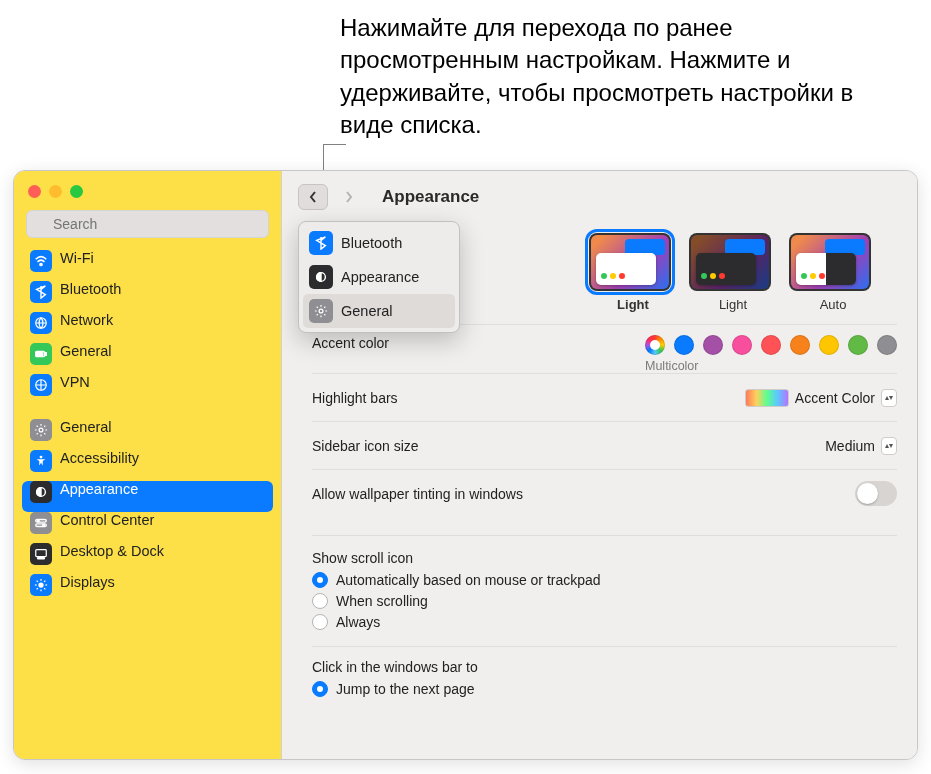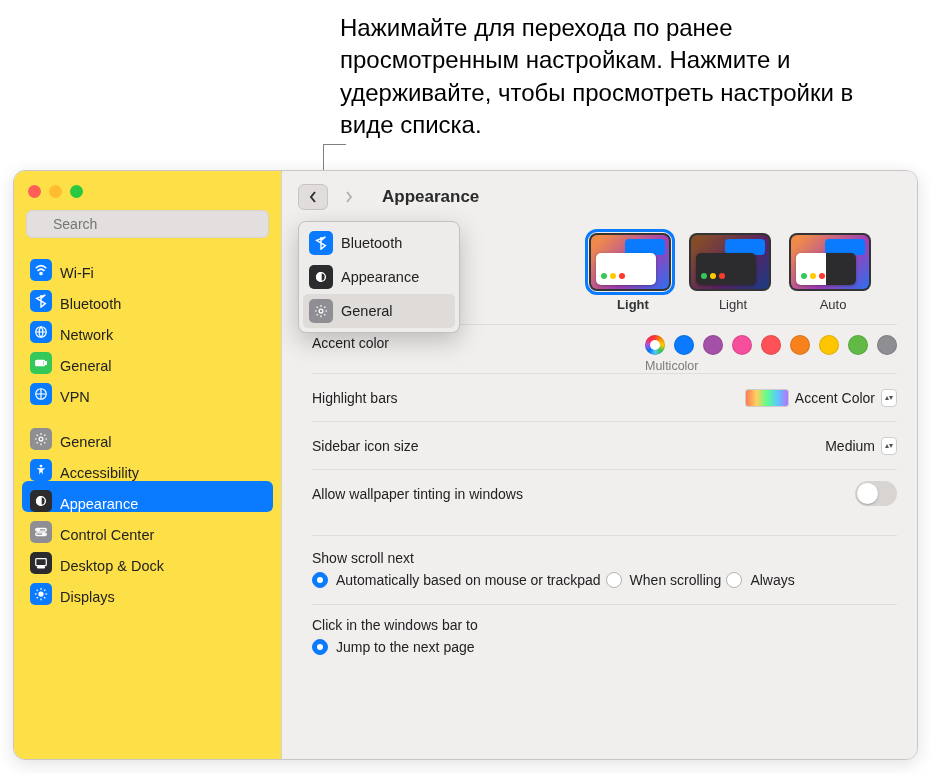--- a/index.html
+++ b/index.html
@@ -92,21 +92,21 @@
   .avatar {
     width: 40px; height: 40px; border-radius: 50%;
     background: radial-gradient(circle at 50% 35%, #d7b09a 0 40%, #7c4a36 42% 100%);
     border: 1px solid #c7c4c3;
   }
   .account-name { font-size: 14.5px; font-weight: 600; color: #222; }
   .account-sub  { font-size: 12.5px; color: #7d7a79; }
 
   .side-list { padding: 2px 8px 8px; overflow: hidden; }
   .side-item {
-    display: flex; align-items: flex-end; gap: 8px;
+    display: flex; align-items: flex-start; gap: 8px;
     height: 31px; padding: 0 8px;
     border-radius: 6px;
     font-size: 14.5px; color: #222;
   }
   .side-item.selected { background: #0a7bff; color: #fff; }
   .side-icon {
     width: 22px; height: 22px; border-radius: 5px;
     display: flex; align-items: center; justify-content: center;
     font-size: 13px; color: #fff;
     flex-shrink: 0;
@@ -233,21 +233,21 @@
     width:42px;height:25px;border-radius:20px;background:#d7d4d2;position:relative;
   }
   .switch::after{content:"";position:absolute;top:2px;left:2px;width:21px;height:21px;border-radius:50%;background:#fff;box-shadow:0 1px 2px rgba(0,0,0,.25);}
 
   .section-block {
     margin-top: 18px;
     border-top: 1px solid #e0ddda;
     padding-top: 14px;
   }
   .section-title { font-size:14px; color:#222; margin-bottom:6px; }
-  .radio-list { display:flex; gap:5px; }
+  .radio-list { display:flex; flex-direction:column; gap:5px; }
   .radio-row { display:flex; align-items:center; gap:8px; font-size:14px; color:#222; }
   .radio {
     width:16px;height:16px;border-radius:50%;
     border:1px solid #b6b3b1; background:#fff;
     display:flex;align-items:center;justify-content:center;
   }
   .radio.checked { border-color:#0a7bff; background:#0a7bff; }
   .radio.checked::after { content:"";width:6px;height:6px;border-radius:50%;background:#fff; }
 
   .section-block2 {
@@ -526,21 +526,21 @@
           <div class="select-arrows">▴▾</div>
         </div>
       </div>
 
       <div class="setting-row">
         <div class="row-label">Allow wallpaper tinting in windows</div>
         <div class="switch"></div>
       </div>
 
       <div class="section-block">
-        <div class="section-title">Show scroll next</div>
+        <div class="section-title">Show scroll icon</div>
         <div class="radio-list">
           <div class="radio-row">
             <div class="radio checked"></div>
             <span>Automatically based on mouse or trackpad</span>
           </div>
           <div class="radio-row">
             <div class="radio"></div>
             <span>When scrolling</span>
           </div>
           <div class="radio-row">

